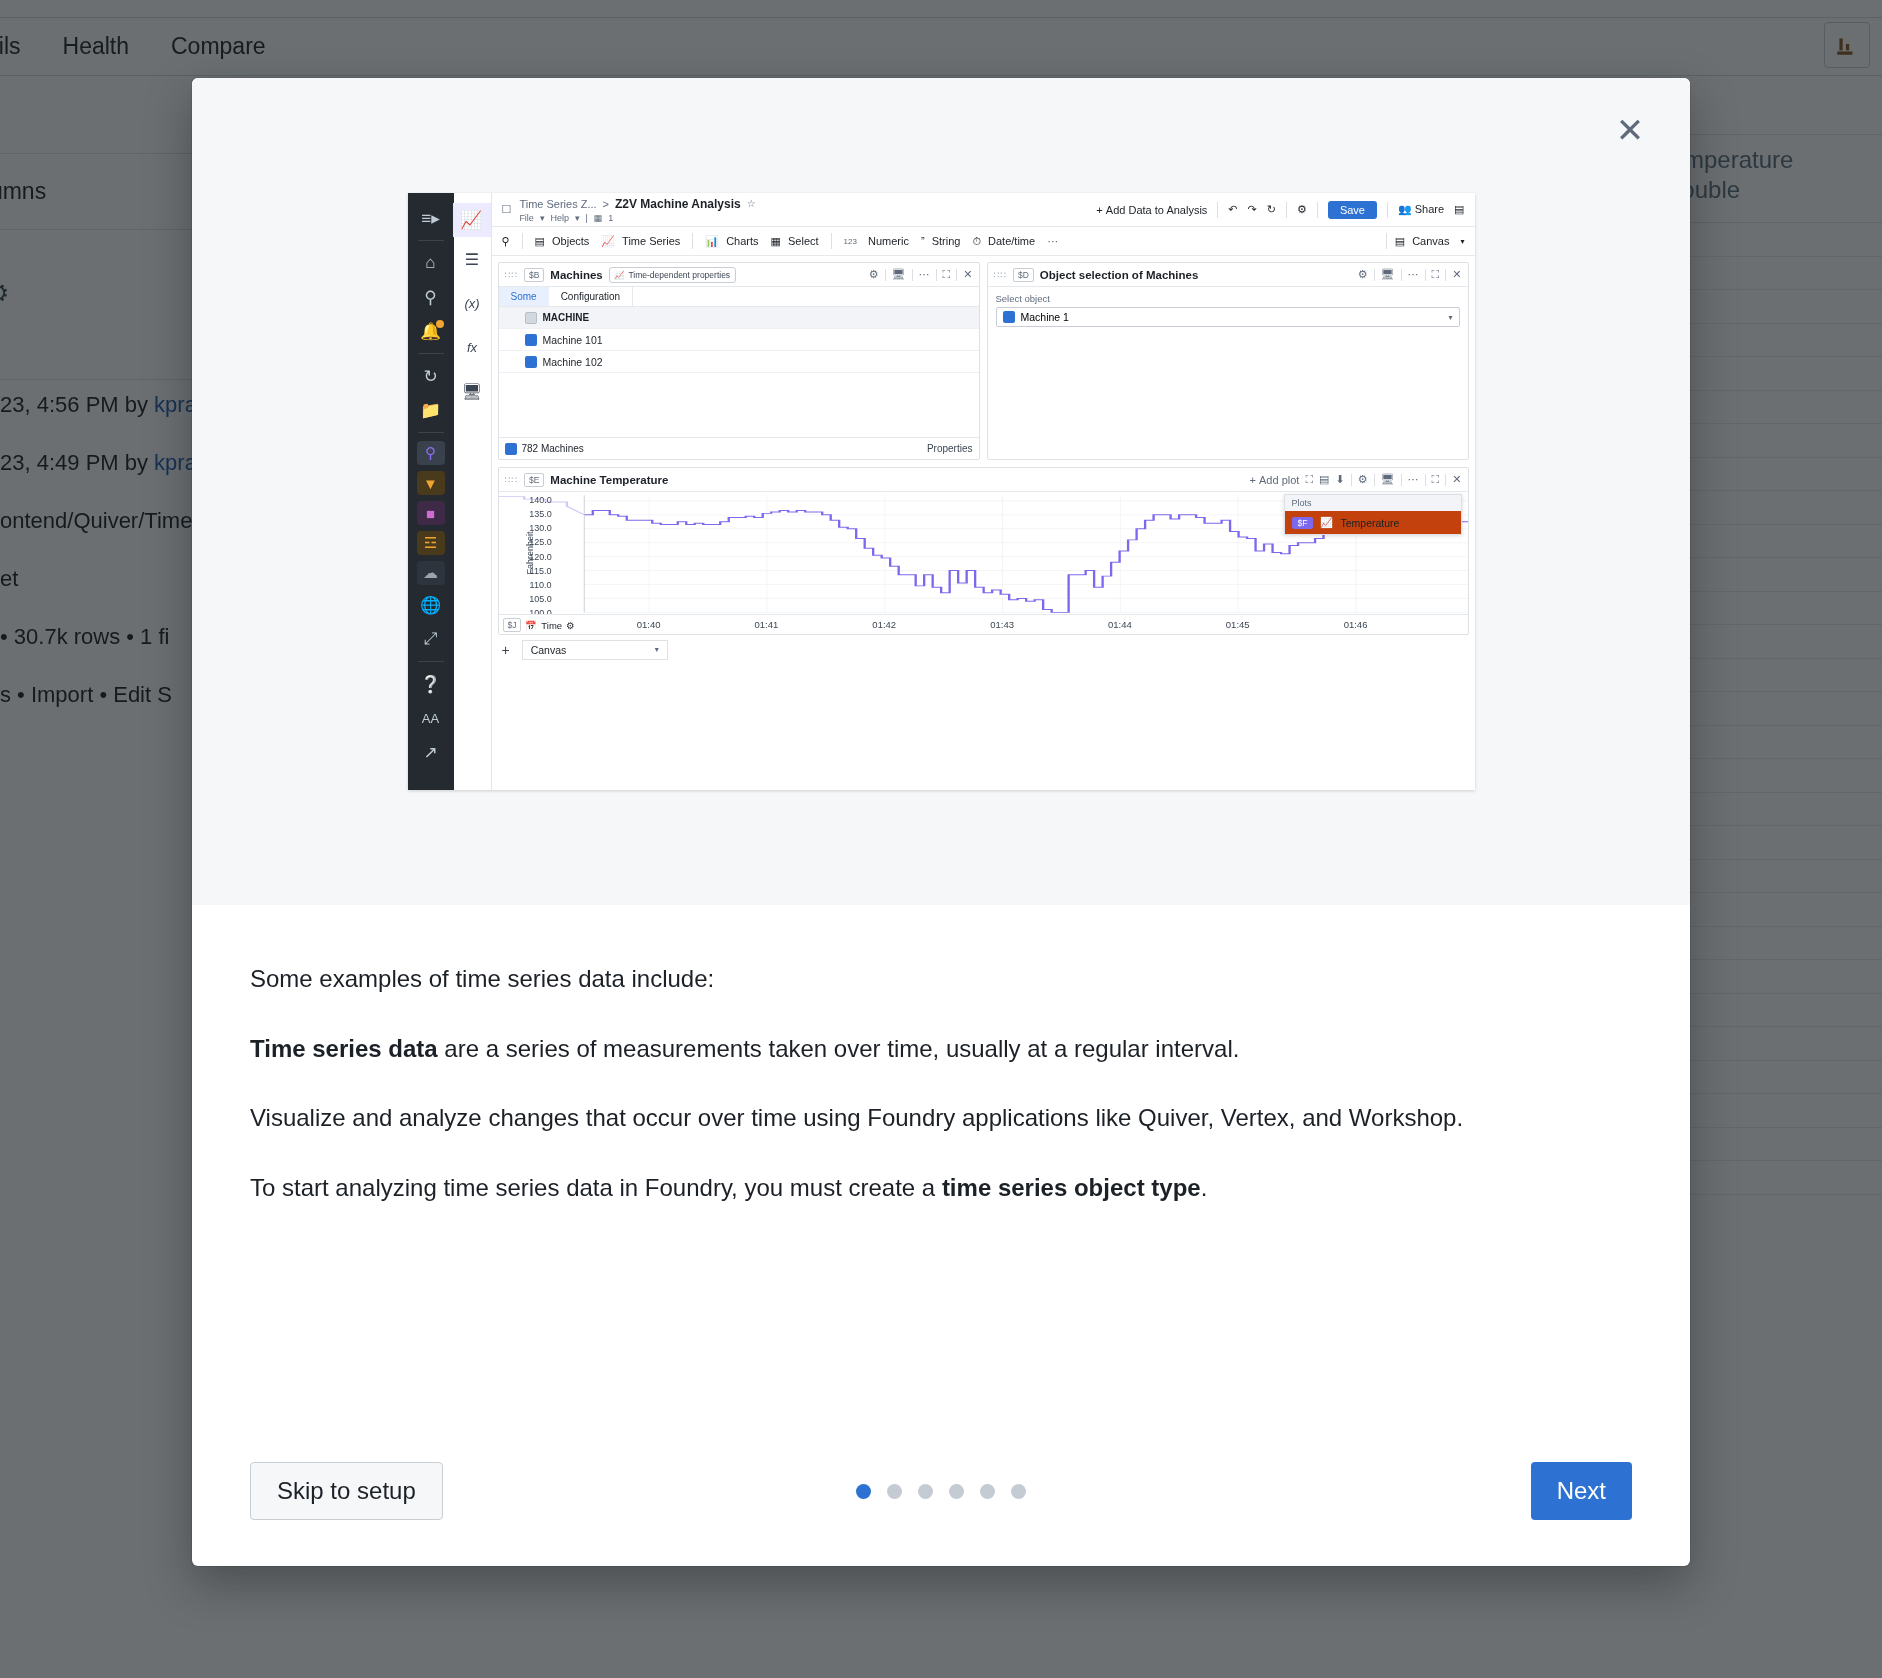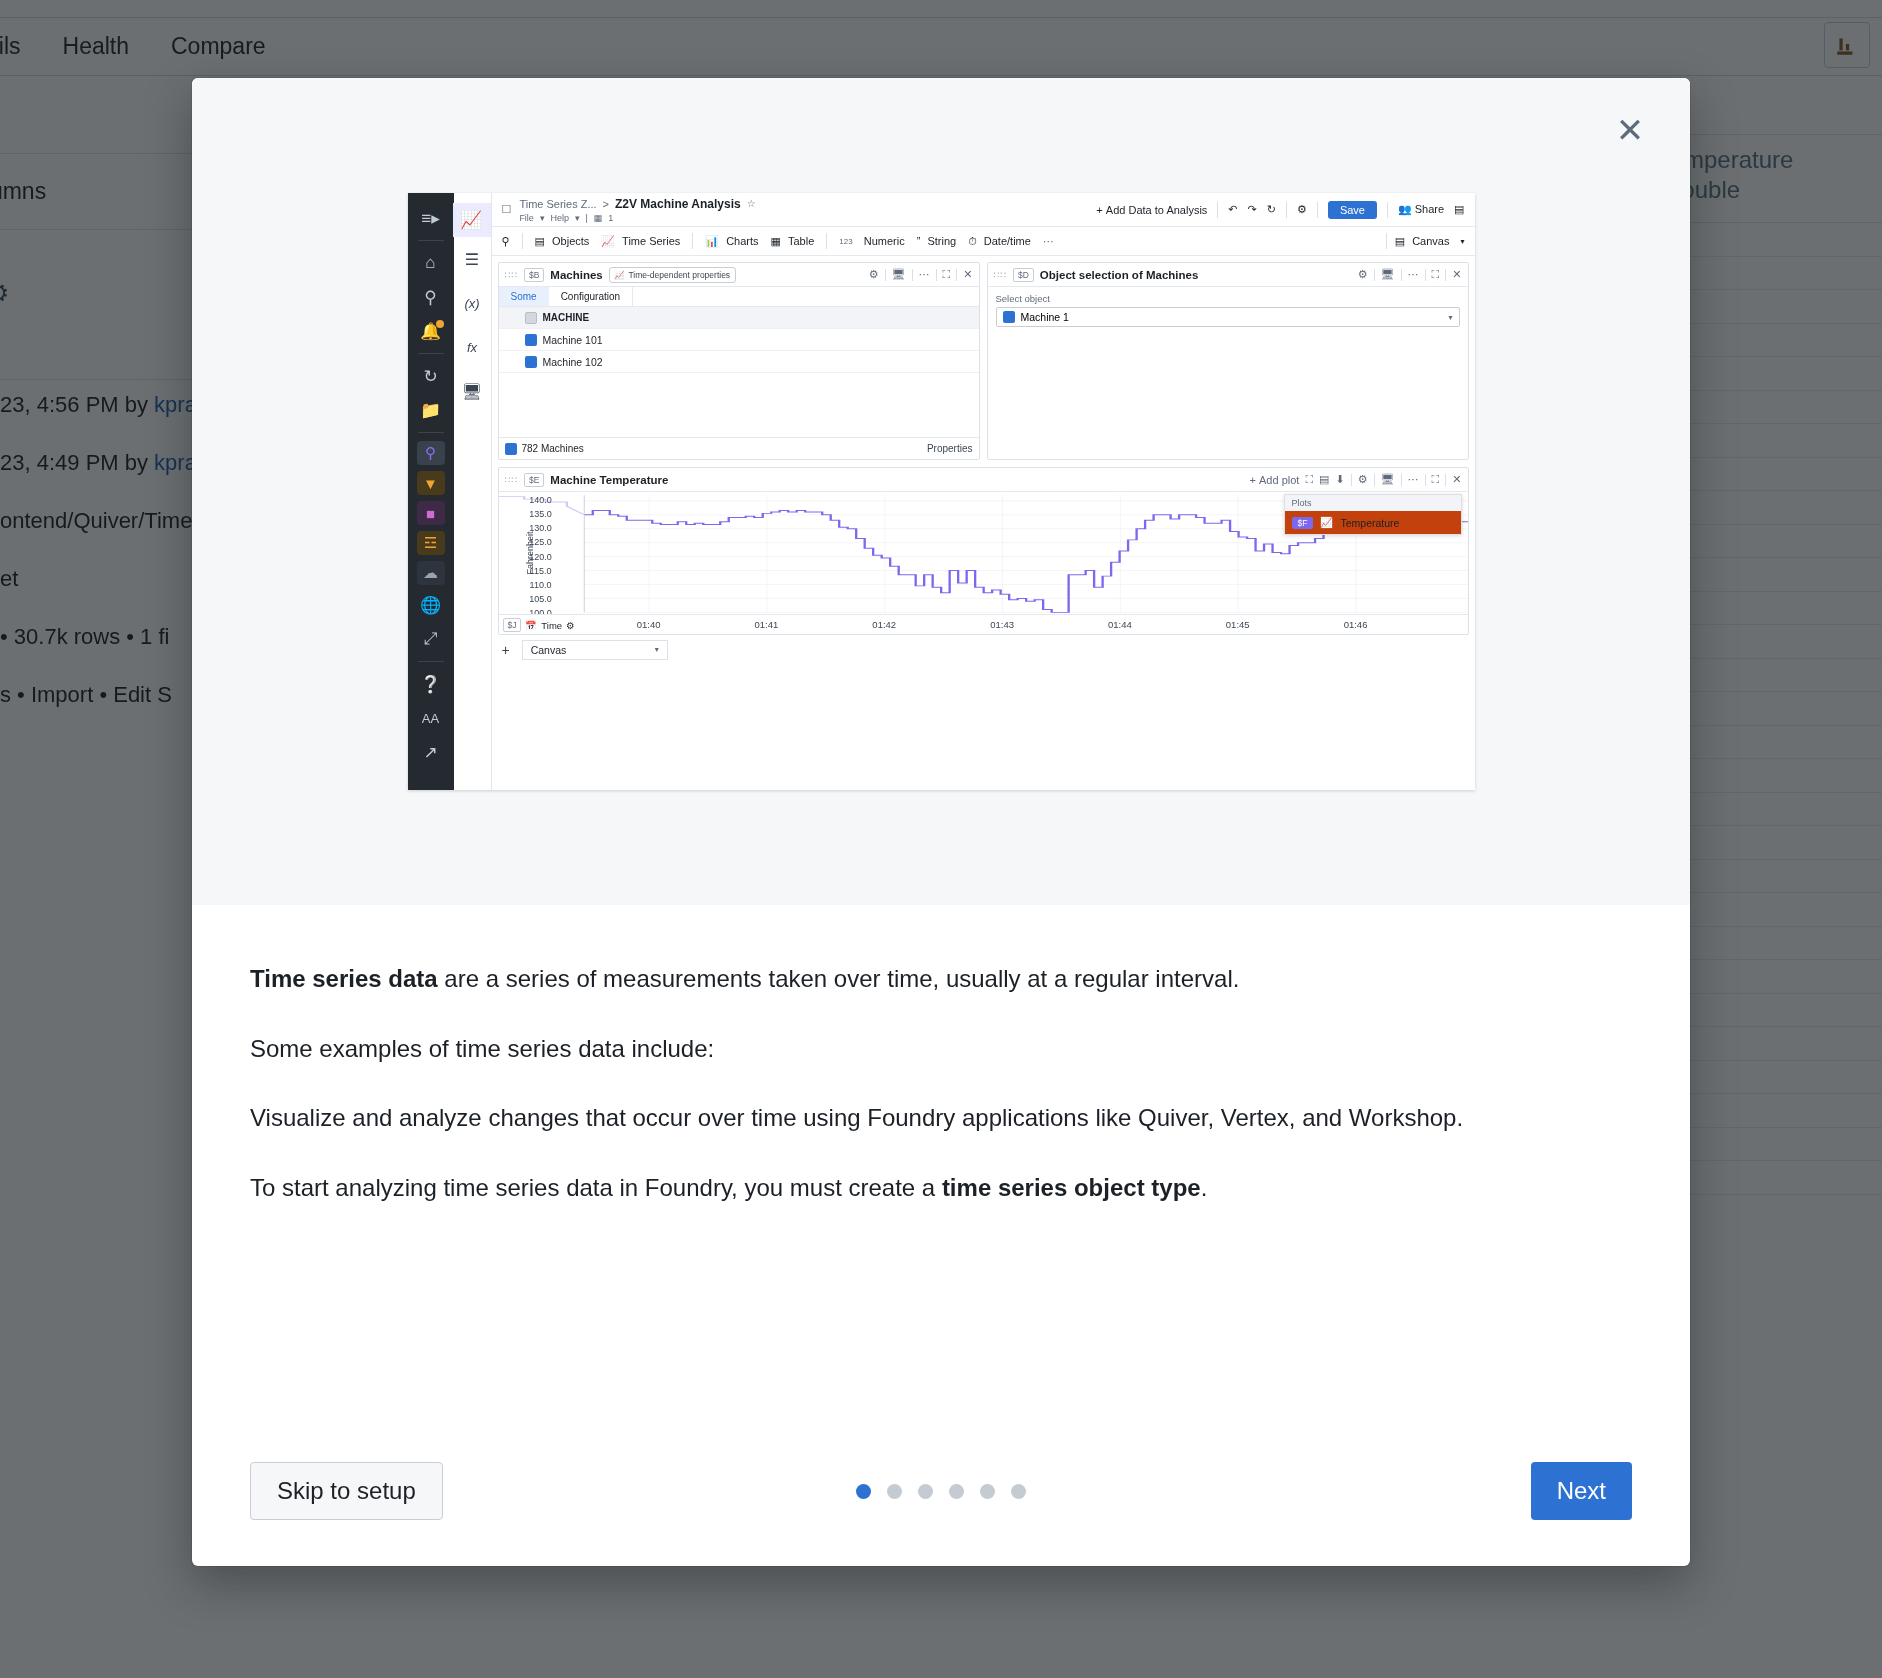--- a/index.html
+++ b/index.html
@@ -503,21 +503,21 @@
           </div>
         </div>
 
         <div class="shot-toolbar">
           <span class="tool-item">⚲</span>
           <span class="tb-div"></span>
           <span class="tool-item">▤&nbsp;<span>Objects</span></span>
           <span class="tool-item">📈&nbsp;<span>Time Series</span></span>
           <span class="tb-div"></span>
           <span class="tool-item">📊&nbsp;<span>Charts</span></span>
-          <span class="tool-item">▦&nbsp;<span>Table</span></span>
+          <span class="tool-item">▦&nbsp;<span>Select</span></span>
           <span class="tb-div"></span>
           <span class="tool-item"><span class="tool-dim" style="font-size:8px;">123</span>&nbsp;<span>Numeric</span></span>
           <span class="tool-item">”&nbsp;<span>String</span></span>
           <span class="tool-item">⏱&nbsp;<span>Date/time</span></span>
           <span class="tool-item tool-dim">⋯</span>
           <span style="margin-left:auto;display:flex;align-items:center;gap:8px;">
             <span class="tb-div"></span>
             <span class="tool-item">▤&nbsp;<span>Canvas</span>&nbsp;<span style="font-size:8px;">▾</span></span>
           </span>
         </div>
@@ -679,24 +679,24 @@
               <span class="c">▾</span>
             </span>
           </div>
 
         </div>
       </div>
     </div>
   </div>
 
   <div class="modal-body">
+    <p class="m-p">Some examples of time series data include:</p>
     <p class="m-p">
       <b>Time series data</b><span> are a series of measurements taken over time, usually at a regular interval.</span>
     </p>
-    <p class="m-p">Some examples of time series data include:</p>
     <p class="m-p">Visualize and analyze changes that occur over time using Foundry applications like Quiver, Vertex, and Workshop.</p>
     <p class="m-p">
       <span>To start analyzing time series data in Foundry, you must create a </span><b>time series object type</b><span>.</span>
     </p>
   </div>
 
   <div class="modal-footer">
     <button class="btn-skip">Skip to setup</button>
     <div class="dots" id="dots">
         <span class="dot on"></span>

